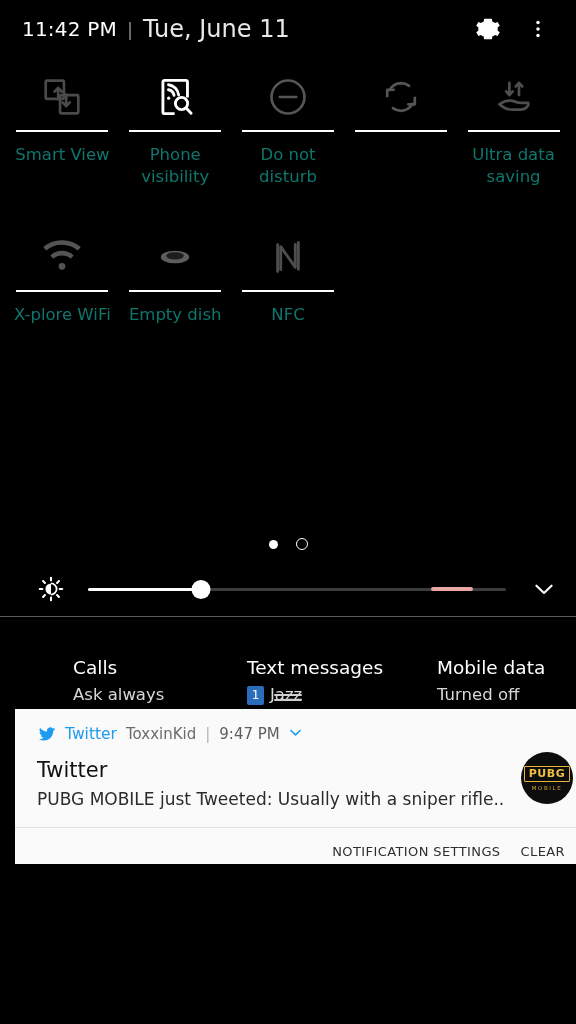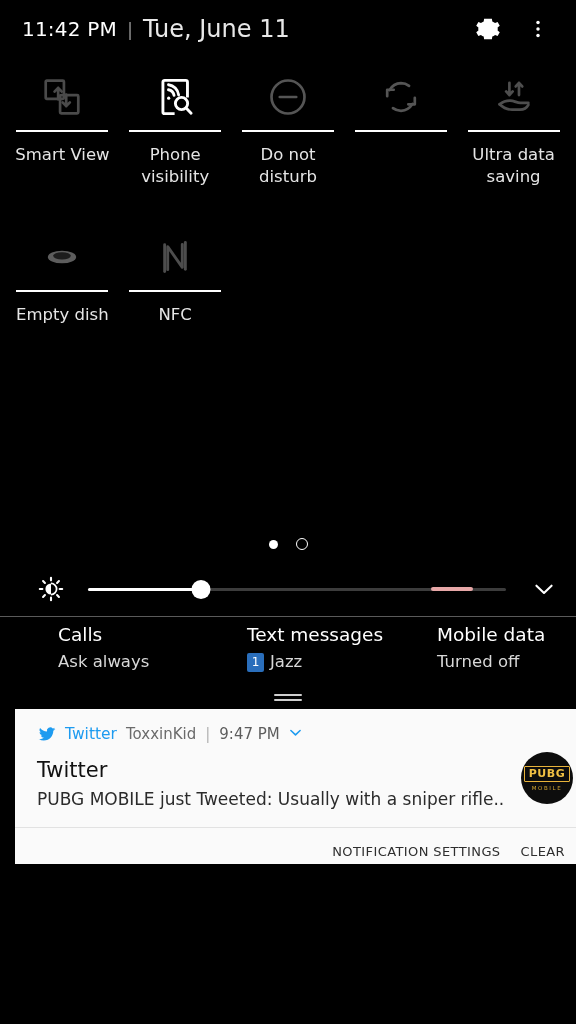--- a/index.html
+++ b/index.html
@@ -89,21 +89,21 @@
     width: 92px;
     height: 2px;
     background: #ffffff;
     margin-top: 4px;
   }
   .tile-label {
     margin-top: 12px;
     font-size: 16.5px;
     line-height: 22px;
     text-align: center;
-    color: #e5e5e5;
+    color: #0f766e;
     width: 108px;
     word-wrap: break-word;
   }
   .tile.off .tile-icon svg { opacity: 1; }
 
   
   .page-dots {
     position: absolute;
     top: 538px;
     left: 0;
@@ -197,26 +197,26 @@
     position: absolute;
     left: 0;
     width: 576px;
     height: 1px;
     background: #5a5a5a;
   }
 
   
   .simrow {
     position: absolute;
-    top: 622px;
+    top: 655px;
     left: 0;
     width: 576px;
     height: 62px;
     display: flex;
-    padding: 0 4px;
+    padding: 0 19px;
     box-sizing: border-box;
   }
   .sim-cell {
     flex: 1 1 0;
     display: flex;
     flex-direction: column;
     padding-left: 54px;
     box-sizing: border-box;
   }
   .sim-title {
@@ -462,20 +462,31 @@
           </svg>
         </span>
         <span class="tile-underline"></span>
         <span class="tile-label">Ultra data saving</span>
       </div>
 
     </div>
 
     <div class="tile-row">
 
+      <div class="tile off">
+        <span class="tile-icon">
+          <svg width="46" height="46" viewBox="0 0 24 24" fill="#545454">
+            <path d="M12 18.6a1.75 1.75 0 1 0 0-3.5 1.75 1.75 0 0 0 0 3.5z"></path>
+            <path d="M12 11.2c1.7 0 3.3.6 4.5 1.7l1.6-1.7A9.2 9.2 0 0 0 12 8.8a9.2 9.2 0 0 0-6.1 2.4l1.6 1.7a6.7 6.7 0 0 1 4.5-1.7z"></path>
+            <path d="M12 5.6c3.1 0 6 1.1 8.2 3l1.6-1.8A14.4 14.4 0 0 0 12 3.2 14.4 14.4 0 0 0 2.2 6.8l1.6 1.8A12.1 12.1 0 0 1 12 5.6z"></path>
+          </svg>
+        </span>
+        <span class="tile-underline"></span>
+        <span class="tile-label">X-plore WiFi</span>
+      </div>
 
       <div class="tile off">
         <span class="tile-icon">
           <svg width="46" height="46" viewBox="0 0 24 24">
             <ellipse cx="12" cy="12" rx="7.4" ry="3.3" fill="#5d5d5d"></ellipse>
             <ellipse cx="12" cy="11.4" rx="4.6" ry="1.9" fill="#1d1d1d"></ellipse>
           </svg>
         </span>
         <span class="tile-underline"></span>
         <span class="tile-label">Empty dish</span>

